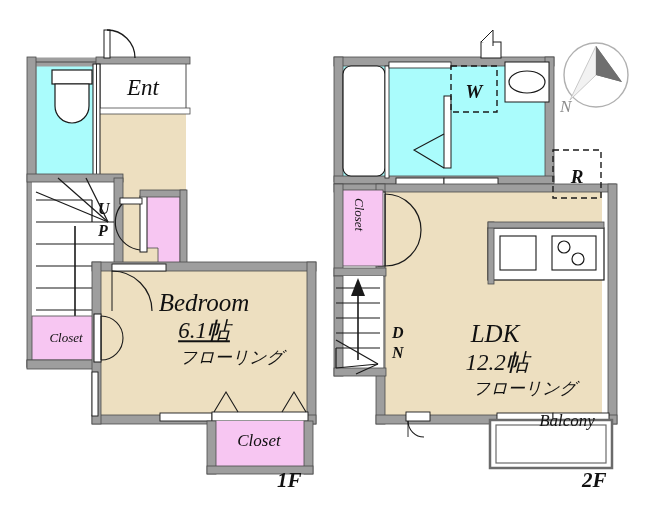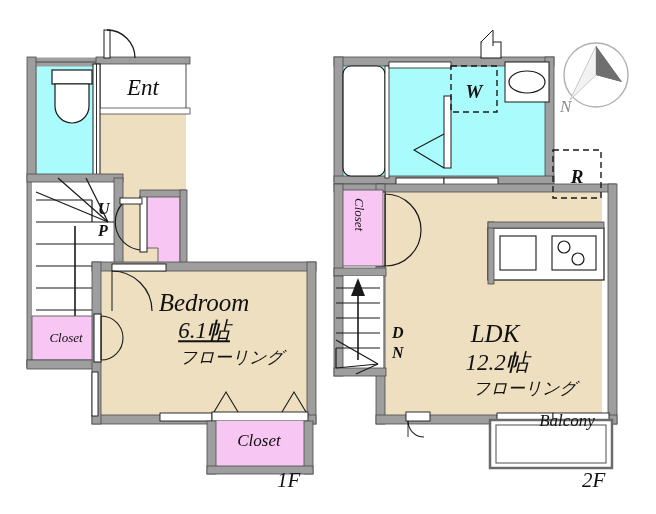--- a/index.html
+++ b/index.html
@@ -5,21 +5,21 @@
 <style>
   html,body{margin:0;padding:0;background:#ffffff;}
   body{
     width:656px;height:514px;overflow:hidden;position:relative;
     font-family:"Liberation Serif","DejaVu Serif",serif;
   }
   #plan{position:absolute;left:0;top:0;width:656px;height:514px;}
   .lbl{position:absolute;font-style:italic;color:#111;white-space:nowrap;
        line-height:1.02;font-family:"Liberation Serif","DejaVu Serif",serif;}
   .ctr{transform:translate(-50%,-50%);text-align:center;}
-  .floor-tag{font-size:21px;font-weight:normal;font-style:italic;}
+  .floor-tag{font-size:21px;font-weight:bold;font-style:italic;}
   .room-main{font-size:25px;}
   .room-sub{font-size:23px;}
   .room-fin{font-size:17px;margin-left:28px;}
   .closet-lbl{font-size:13px;}
   .closet-lbl-big{font-size:17px;}
   .compass-n{font-size:17px;color:#8c8c8c;font-style:italic;}
   .vertical{writing-mode:vertical-rl;}
 </style>
 </head>
 <body>

